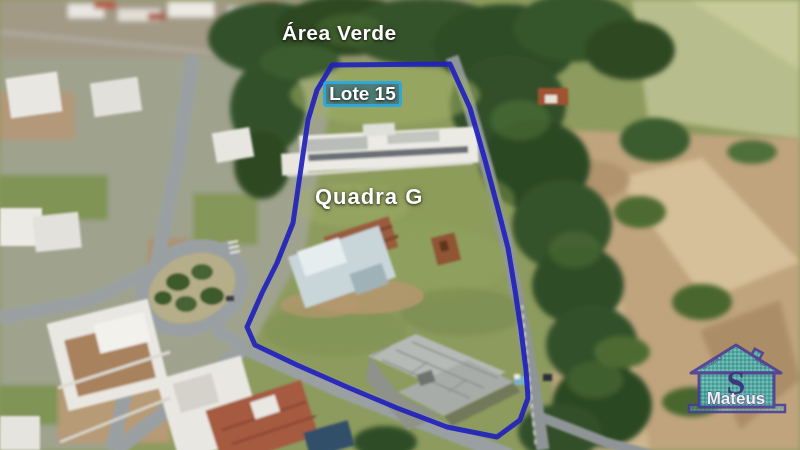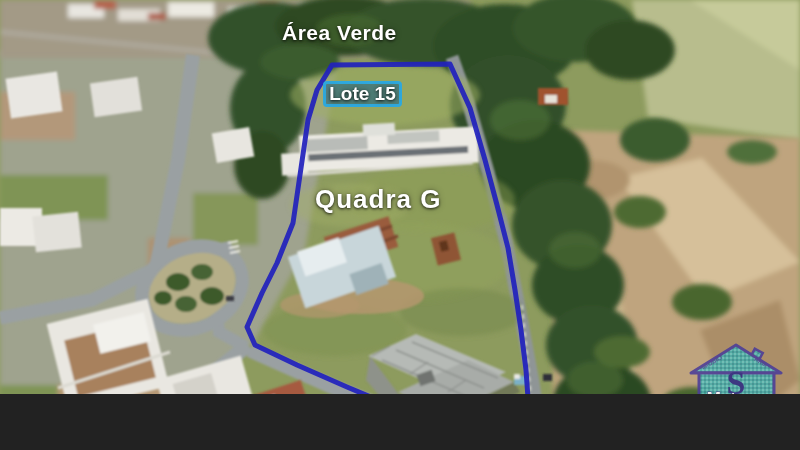--- a/index.html
+++ b/index.html
@@ -6,31 +6,31 @@
     --boundary:#2121bd;
     --lot-box-border:#2fa8dc;
     --lot-box-fill:rgba(22,95,140,0.55);
     --label-text:#ffffff;
     --logo-outline:#4b3d99;
     --logo-fill:#45aaa8;
     --logo-initial:#2e2c85;
   }
   html,body{margin:0;padding:0;background:#222;}
   #stage{
-    position:relative;width:800px;height:394px;overflow:hidden;
+    position:relative;width:800px;height:450px;overflow:hidden;
     font-family:"Liberation Sans","DejaVu Sans",sans-serif;
     background:#8d9b5e;
     text-align:right;
   }
   #stage svg{position:absolute;left:0;top:0;}
   .overlay{position:absolute;color:var(--label-text);font-weight:bold;
     text-shadow:0 1px 3px rgba(0,0,0,.75),0 0 6px rgba(0,0,0,.35);
     white-space:nowrap;user-select:none;}
   #area-verde{left:282px;top:21px;font-size:21px;letter-spacing:.5px;}
-  #quadra-g{left:315px;top:184px;font-size:26px;letter-spacing:1px;}
+  #quadra-g{left:315px;top:184px;font-size:22px;letter-spacing:1px;}
   #lote-box{
     left:323px;top:81px;width:73px;height:20px;
     border:3px solid var(--lot-box-border);
     background:var(--lot-box-fill);
     border-radius:4px;display:flex;align-items:center;justify-content:center;
     font-size:19px;
   }
   #logo{left:686px;top:341px;width:102px;height:80px;position:absolute;}
 </style>
 </head>

